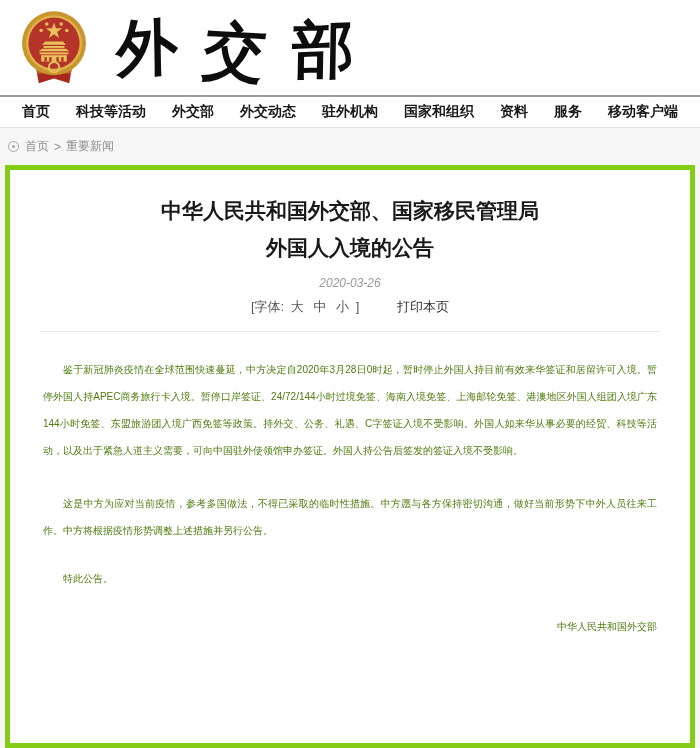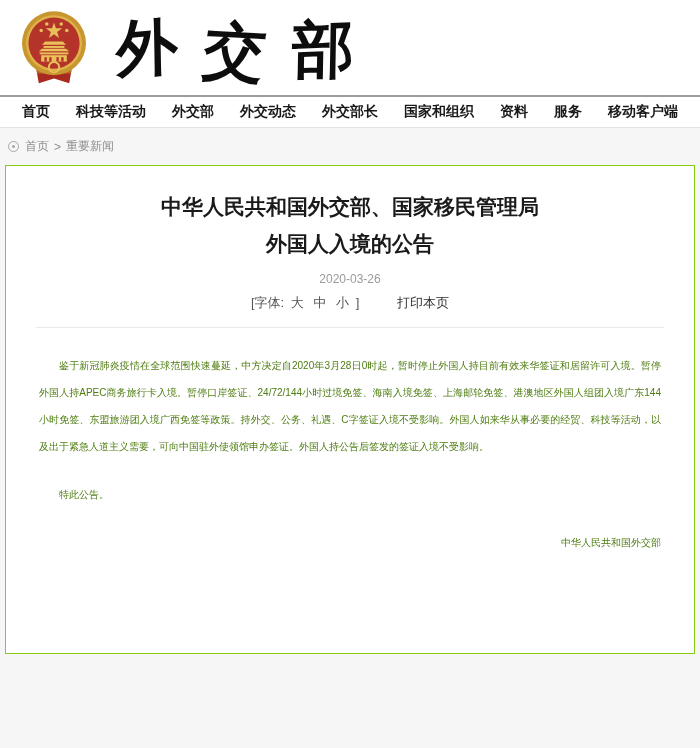--- a/index.html
+++ b/index.html
@@ -54,32 +54,32 @@
     border-radius: 50%; display: inline-block; margin-right: 6px;
     position: relative;
   }
   .crumb-icon::after {
     content: ""; position: absolute; left: 3px; top: 3px;
     width: 3px; height: 3px; border-radius: 50%; background: #a8a8a8;
   }
   .breadcrumb .sep { margin: 0 5px; }
   
   .content-box {
-    margin: 0 5px; height: 489px;
+    margin: 0 5px; height: 583px;
     background: #ffffff;
-    border: 1px solid #84cc16;
+    border: 5px solid #84cc16;
     padding-top: 22px;
   }
   .article-title {
     text-align: center; font-weight: bold;
     font-size: 21px; line-height: 37px; color: #1a1a1a;
   }
   .publish-date {
     text-align: center; margin-top: 10px;
-    font-size: 12px; color: #9a9a9a;
+    font-size: 12px; color: #9a9a9a; font-style: italic;
   }
   .meta-row {
     text-align: center; margin-top: 8px;
     font-size: 13px; color: #555;
   }
   .meta-row .fs-btn { cursor: pointer; margin: 0 3px; }
   .meta-row .print-btn { margin-left: 34px; cursor: pointer; color: #333; }
   .divider {
     height: 0; border-top: 1px solid #e9e9e9;
     margin: 15px 30px 0 30px;
@@ -135,21 +135,21 @@
     <span class="c2">交</span>
     <span class="c3">部</span>
   </div>
 </div>
 
 <div class="main-nav">
   <span class="nav-item">首页</span>
   <span class="nav-item">科技等活动</span>
   <span class="nav-item">外交部</span>
   <span class="nav-item">外交动态</span>
-  <span class="nav-item">外交部长</span>
+  <span class="nav-item">驻外机构</span>
   <span class="nav-item">国家和组织</span>
   <span class="nav-item">资料</span>
   <span class="nav-item">服务</span>
   <span class="nav-item">移动客户端</span>
 </div>
 
 <div class="breadcrumb">
   <span class="crumb-icon"></span>
   <span>首页</span>
   <span class="sep">&gt;</span>
@@ -171,20 +171,21 @@
     <span class="fs-btn">中</span>
     <span class="fs-btn">小</span>
     <span>]</span>
     <span class="print-btn">打印本页</span>
   </div>
 
   <div class="divider"></div>
 
   <div class="article-body">
     <p>鉴于新冠肺炎疫情在全球范围快速蔓延，中方决定自2020年3月28日0时起，暂时停止外国人持目前有效来华签证和居留许可入境。暂停外国人持APEC商务旅行卡入境。暂停口岸签证、24/72/144小时过境免签、海南入境免签、上海邮轮免签、港澳地区外国人组团入境广东144小时免签、东盟旅游团入境广西免签等政策。持外交、公务、礼遇、C字签证入境不受影响。外国人如来华从事必要的经贸、科技等活动，以及出于紧急人道主义需要，可向中国驻外使领馆申办签证。外国人持公告后签发的签证入境不受影响。</p>
+    <p>这是中方为应对当前疫情，参考多国做法，不得已采取的临时性措施。中方愿与各方保持密切沟通，做好当前形势下中外人员往来工作。中方将根据疫情形势调整上述措施并另行公告。</p>
     <div class="closing">特此公告。</div>
     <div class="signatures">
       <div>中华人民共和国外交部</div>
 
     </div>
   </div>
 
 </div>
 
 </body></html>

